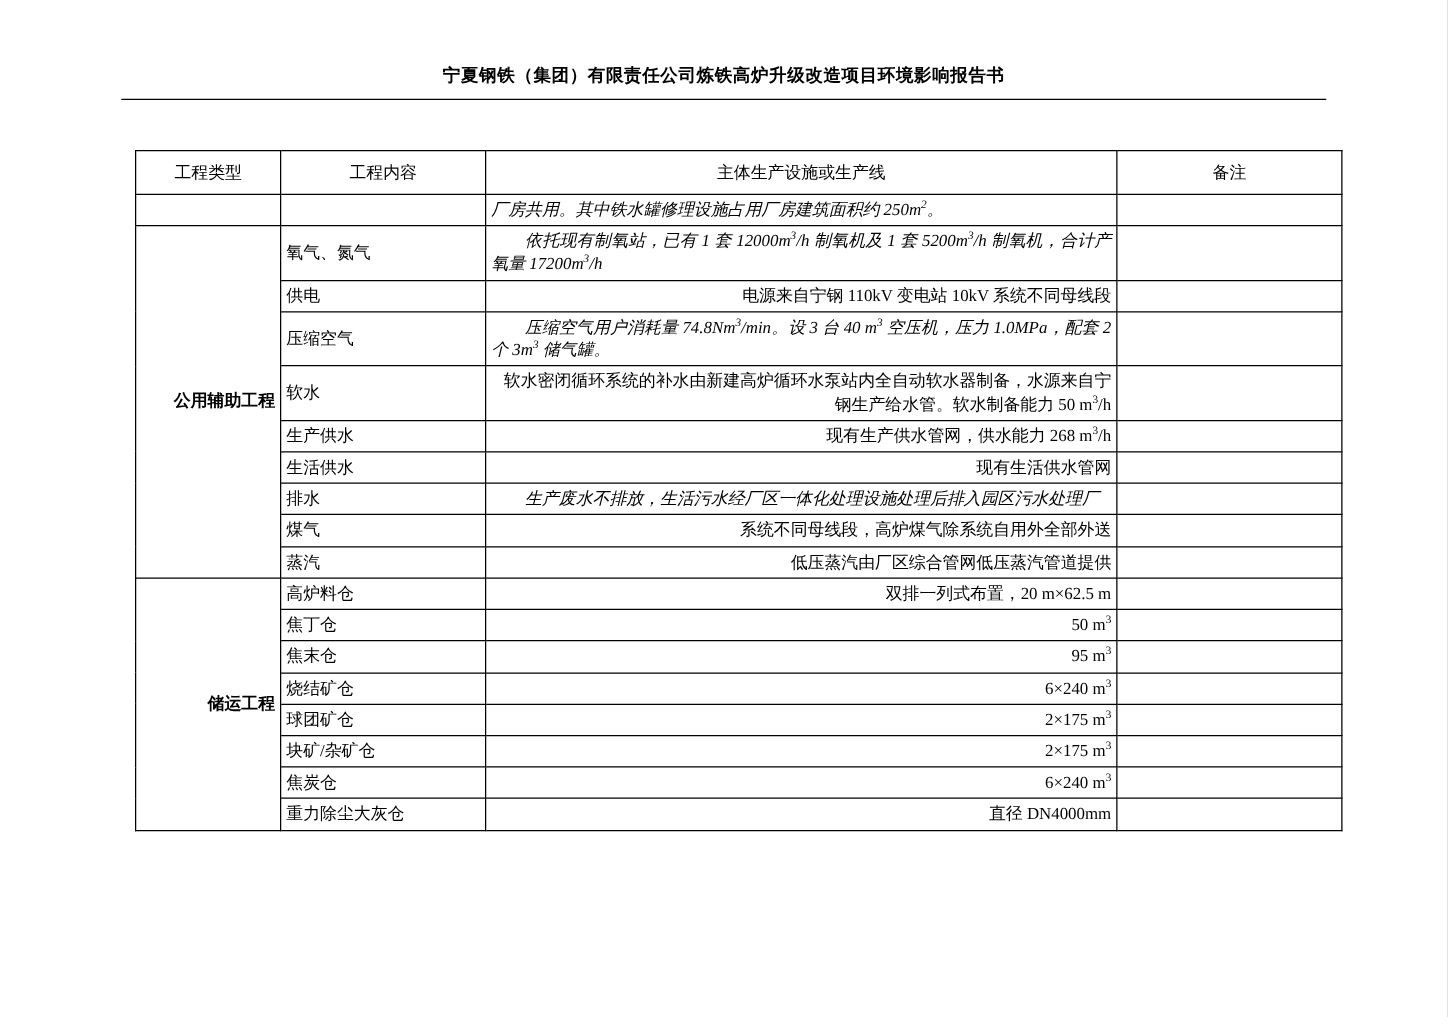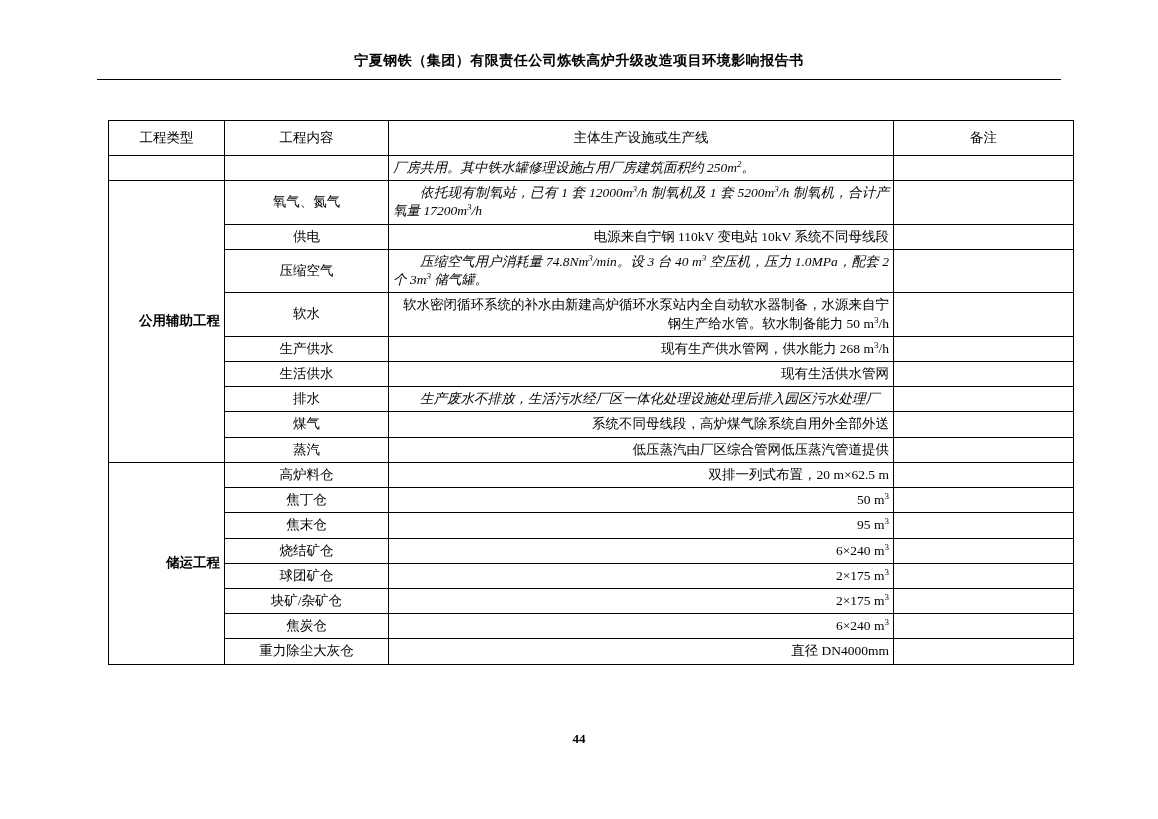--- a/index.html
+++ b/index.html
@@ -83,21 +83,21 @@
   }
   .ctr { text-align: right; }
   .just { text-align: justify; text-align-last: left; font-style: italic; }
   .ind { text-indent: 2em; }
   .cat {
     text-align: right;
     font-size: 14px;
     font-weight: bold;
   }
   .subname {
-    text-align: center;
+    text-align: left;
   }
   sup { font-size: 9px; vertical-align: super; line-height: 0; }
   .pagenum {
     position: absolute;
     top: 731px;
     left: 0;
     width: 1158px;
     text-align: center;
     font-size: 13px;
     font-weight: bold;
@@ -218,14 +218,13 @@
           </tr>
           <tr>
             <td class="subname">重力除尘大灰仓</td>
             <td class="ctr">直径 DN4000mm</td>
             <td class="ctr">&nbsp;</td>
           </tr>
         </tbody>
     </table>
   </div>
 
-  <div class="pagenum">44</div>
 </div>
 
 </body></html>

